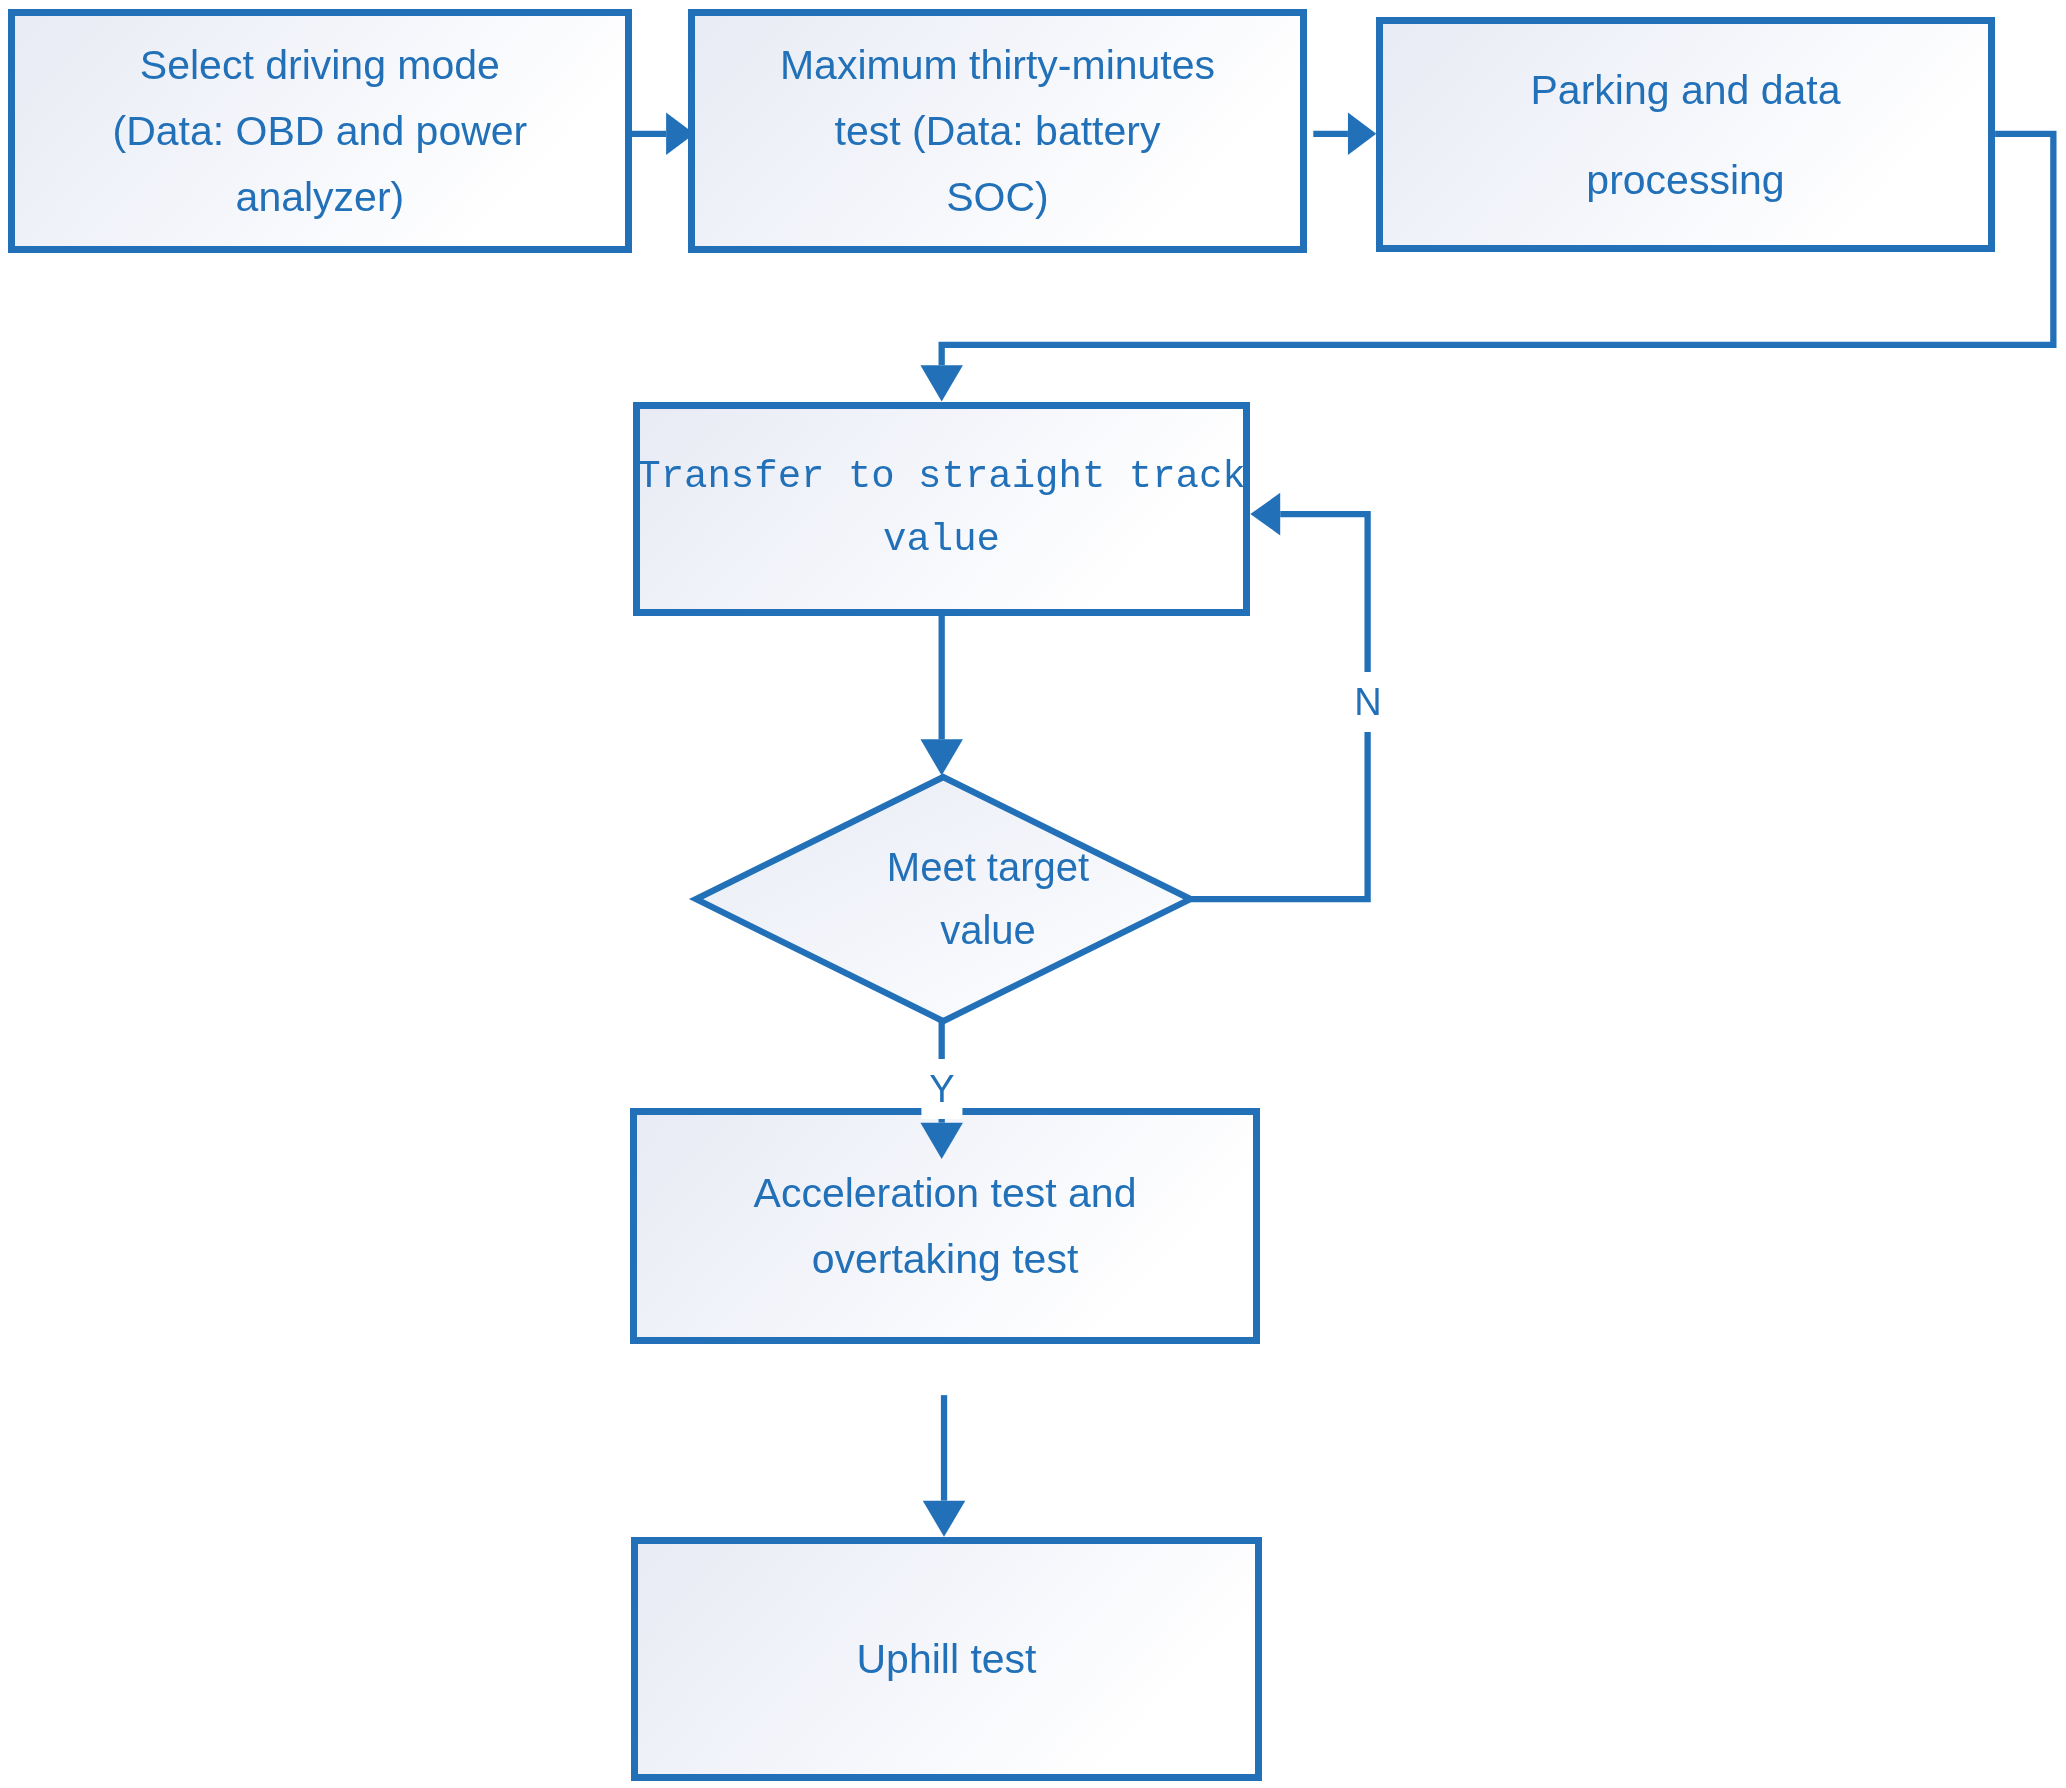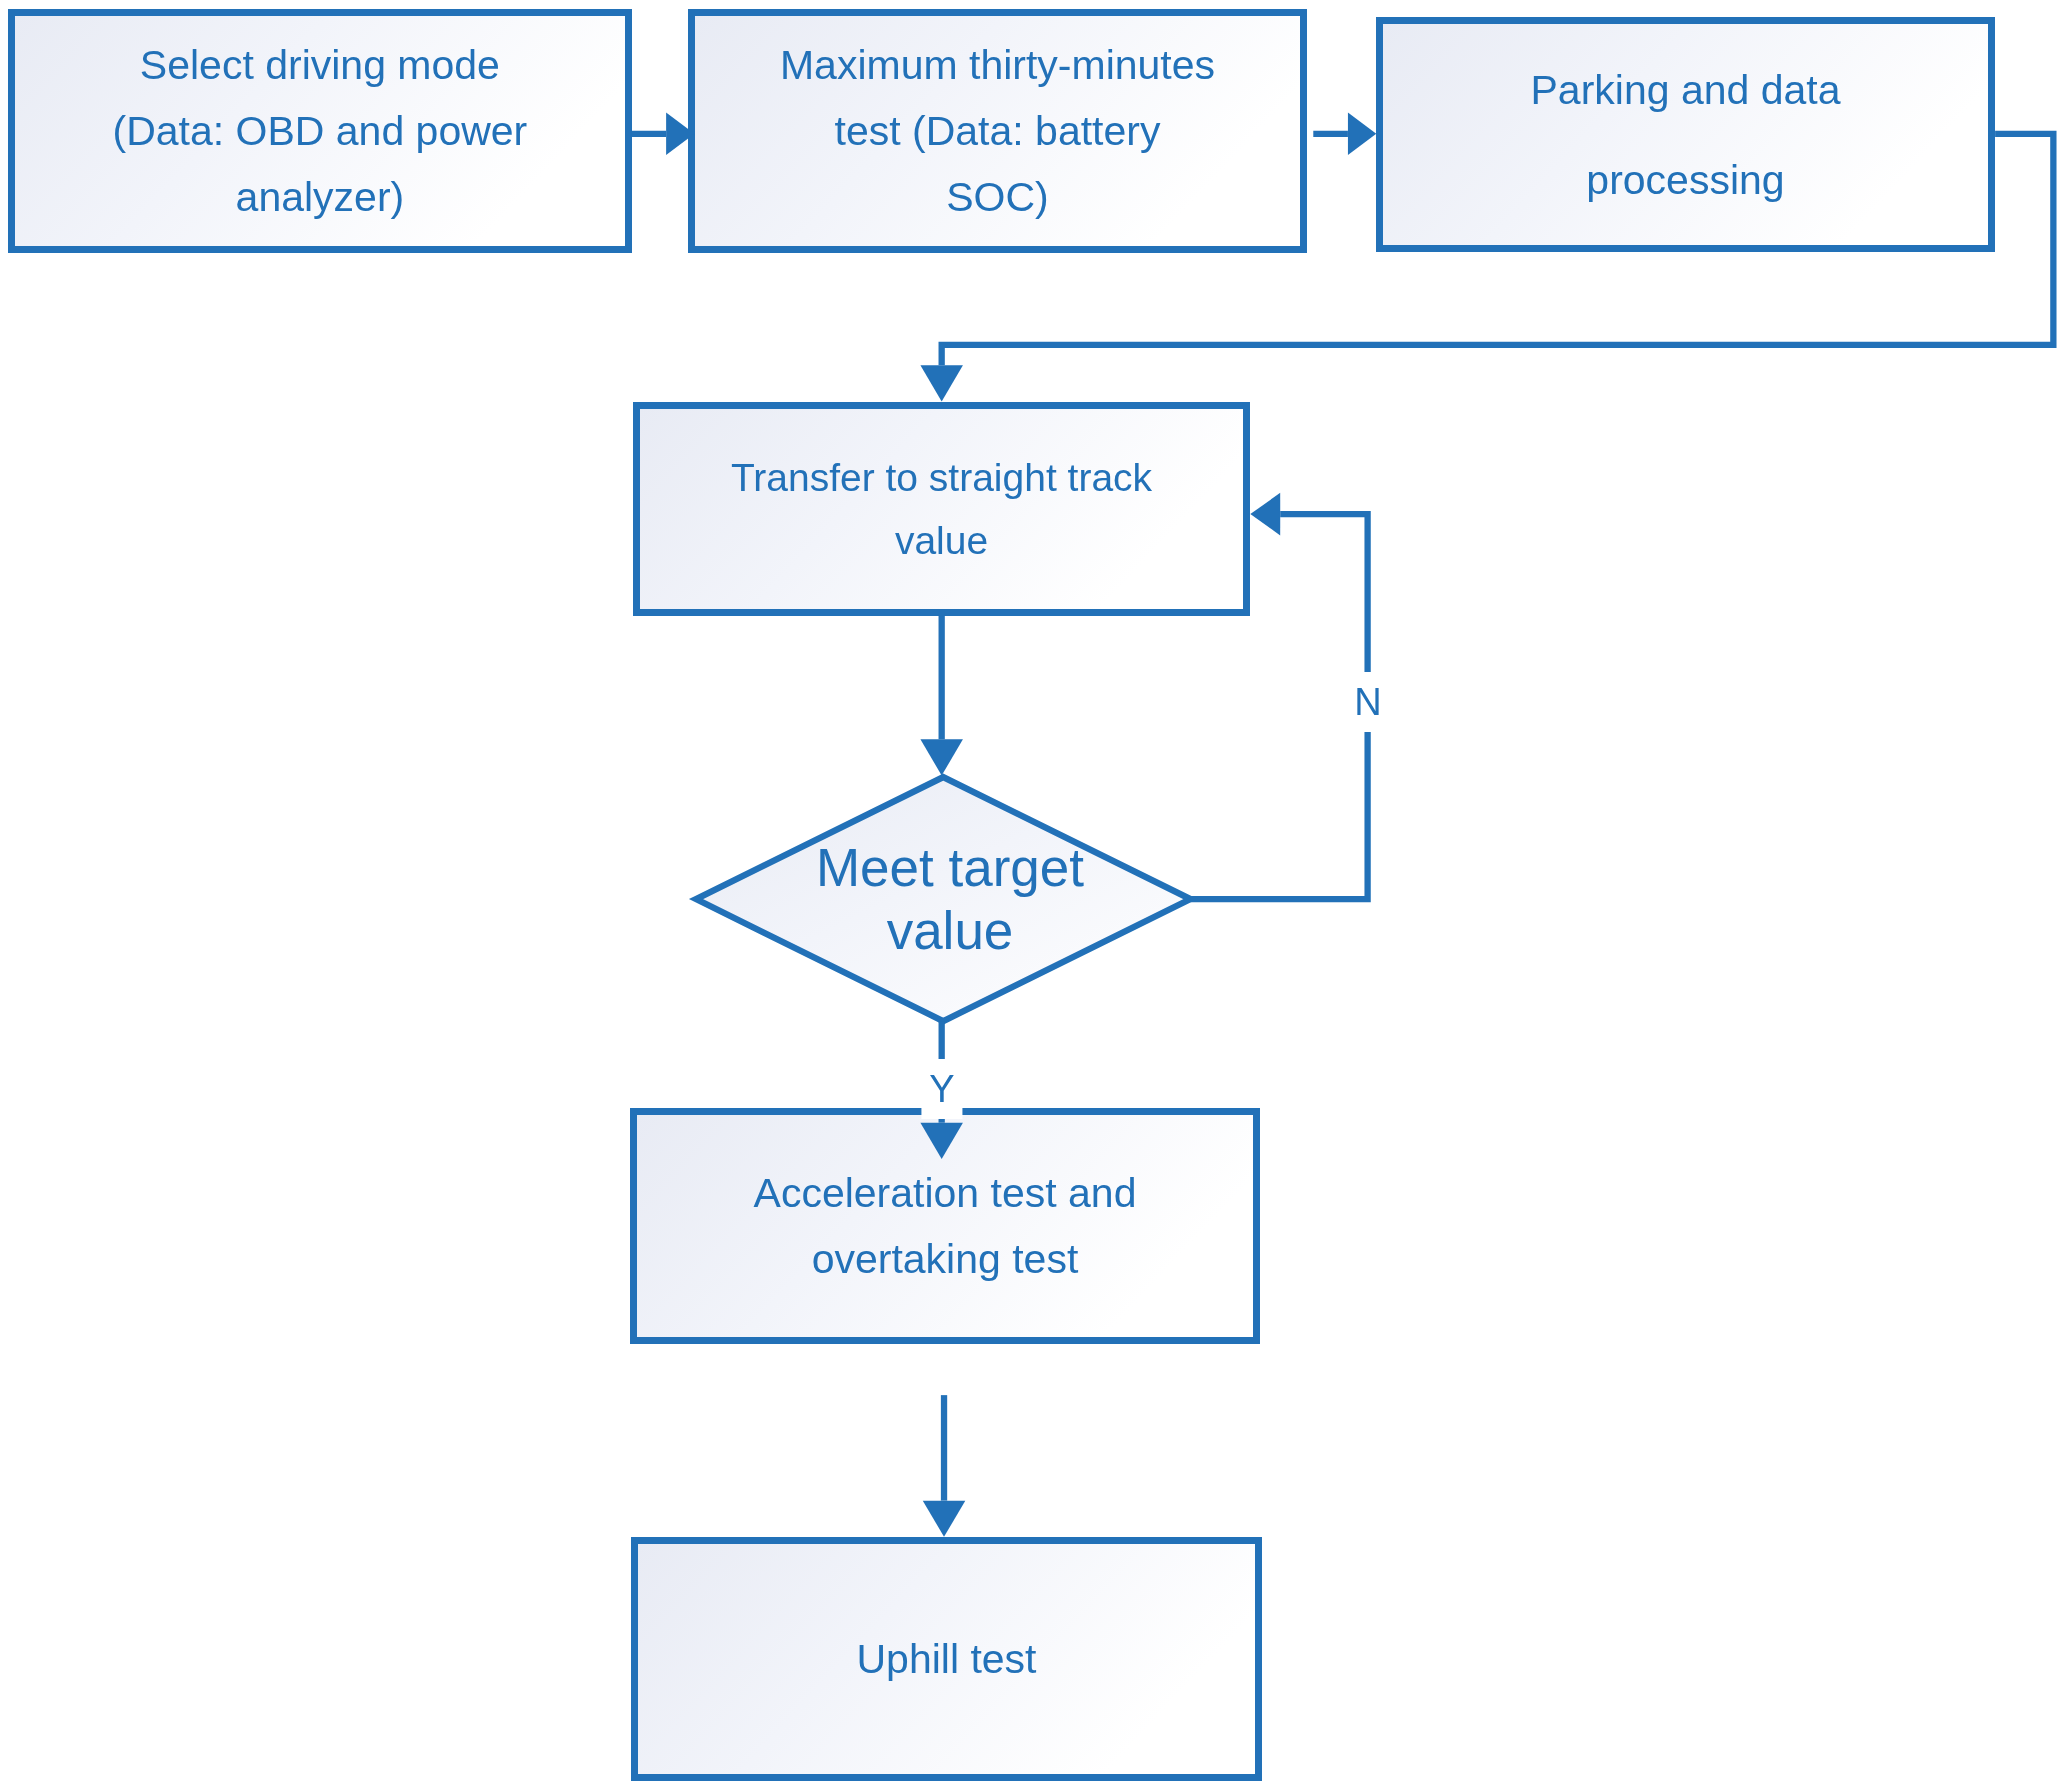--- a/index.html
+++ b/index.html
@@ -30,26 +30,26 @@
   .nl{white-space:nowrap;}
   svg.overlay{
     position:absolute;left:0;top:0;width:2066px;height:1788px;
     pointer-events:none;
   }
   .edge{stroke:var(--line);stroke-width:8;fill:none;}
   .head{fill:var(--line);stroke:none;}
   .dshape{stroke:var(--line);stroke-width:8;}
   .dtext{
     position:absolute;
-    left:950px;top:899px;
+    left:988px;top:899px;
     transform:translate(-50%,-50%);
     width:441px;
     text-align:center;
     color:var(--line);
-    font-size:53px;line-height:63px;
+    font-size:40px;line-height:63px;
   }
   .elabel{
     position:absolute;
     transform:translate(-50%,-50%);
     background:#ffffff;
     color:var(--line);
     font-size:38px;line-height:38px;
     padding:11px 7.9px;
   }
 </style>
@@ -68,21 +68,21 @@
     <div class="nl">Maximum thirty-minutes</div>
     <div class="nl">test (Data: battery</div>
     <div class="nl">SOC)</div>
   </div>
 
   <div class="node" style="left:1376px;top:17.3px;width:619px;height:235px;gap:24px;">
     <div class="nl">Parking and data</div>
     <div class="nl">processing</div>
   </div>
 
-  <div class="node" style="left:633px;top:402px;width:617px;height:214px;font-size:39px;line-height:63px;">
+  <div class="node" style="left:633px;top:402px;width:617px;height:214px;font-size:39px;line-height:63px;font-family:Liberation Mono, monospace;">
     <div class="nl">Transfer to straight track</div>
     <div class="nl">value</div>
   </div>
 
   <div class="node" style="left:630px;top:1108px;width:630px;height:236px;">
     <div class="nl">Acceleration test and</div>
     <div class="nl">overtaking test</div>
   </div>
 
   <div class="node" style="left:631px;top:1537px;width:631px;height:244px;">

